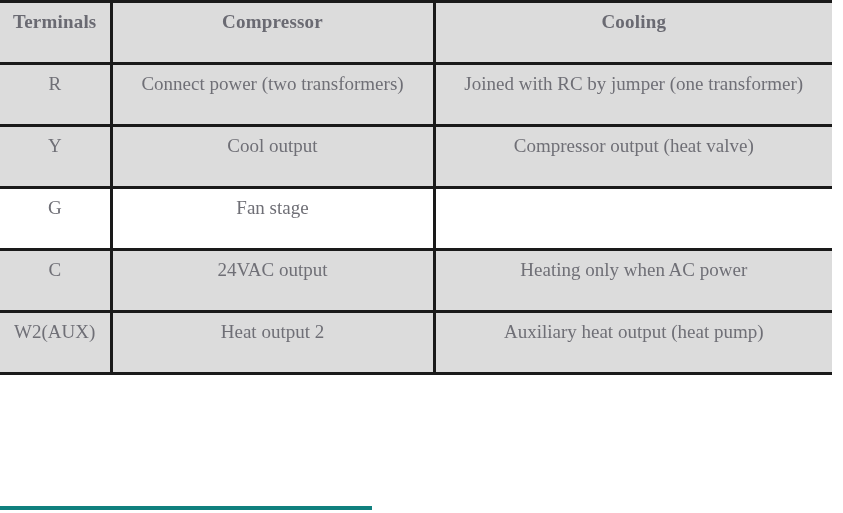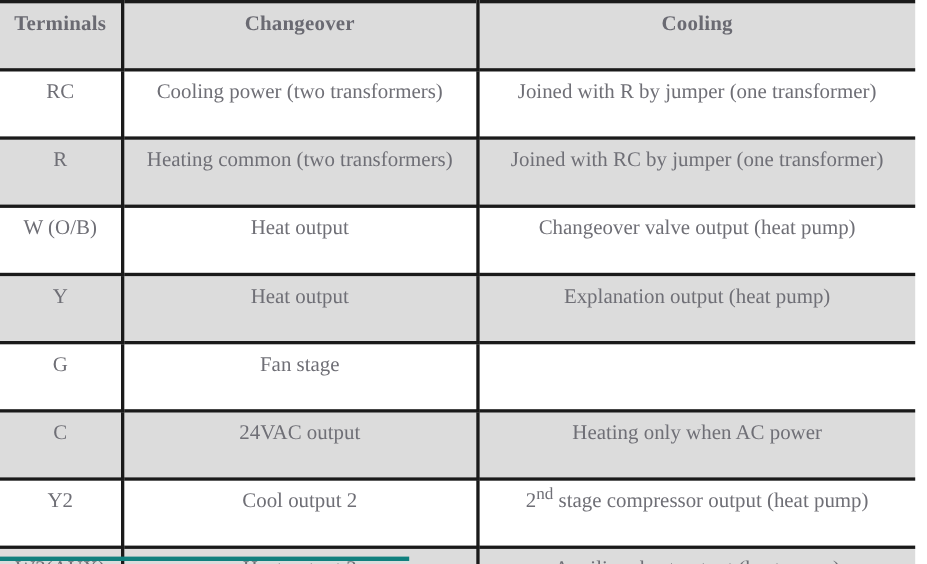--- a/index.html
+++ b/index.html
@@ -91,67 +91,52 @@
 
   <table class="term-table">
     <colgroup>
       <col class="c-term">
       <col class="c-expl">
       <col class="c-rem">
     </colgroup>
     <thead>
       <tr>
         <th>Terminals</th>
-        <th>Changeover</th>
+        <th>Compressor</th>
         <th>Cooling</th>
       </tr>
     </thead>
     <tbody>
 
-      <tr class="plain">
-        <td>RC</td>
-        <td>Cooling power (two transformers)</td>
-        <td>Joined with R by jumper (one transformer)</td>
-      </tr>
 
       <tr class="shaded">
         <td>R</td>
-        <td>Heating common (two transformers)</td>
+        <td>Connect power (two transformers)</td>
         <td>Joined with RC by jumper (one transformer)</td>
       </tr>
 
-      <tr class="plain">
-        <td>W (O/B)</td>
-        <td>Heat output</td>
-        <td>Changeover valve output (heat pump)</td>
-      </tr>
 
       <tr class="shaded">
         <td>Y</td>
-        <td>Heat output</td>
-        <td>Explanation output (heat pump)</td>
+        <td>Cool output</td>
+        <td>Compressor output (heat valve)</td>
       </tr>
 
       <tr class="plain">
         <td>G</td>
         <td>Fan stage</td>
         <td class="cell-empty"></td>
       </tr>
 
       <tr class="shaded">
         <td>C</td>
         <td>24VAC output</td>
         <td>Heating only when AC power</td>
       </tr>
 
-      <tr class="plain">
-        <td>Y2</td>
-        <td>Cool output 2</td>
-        <td><span class="sup-num"><span>2</span><sup>nd</sup></span><span> stage compressor output (heat pump)</span></td>
-      </tr>
 
       <tr class="shaded last-row">
         <td>W2(AUX)</td>
         <td>Heat output 2</td>
         <td>Auxiliary heat output (heat pump)</td>
       </tr>
 
     </tbody>
   </table>
 

